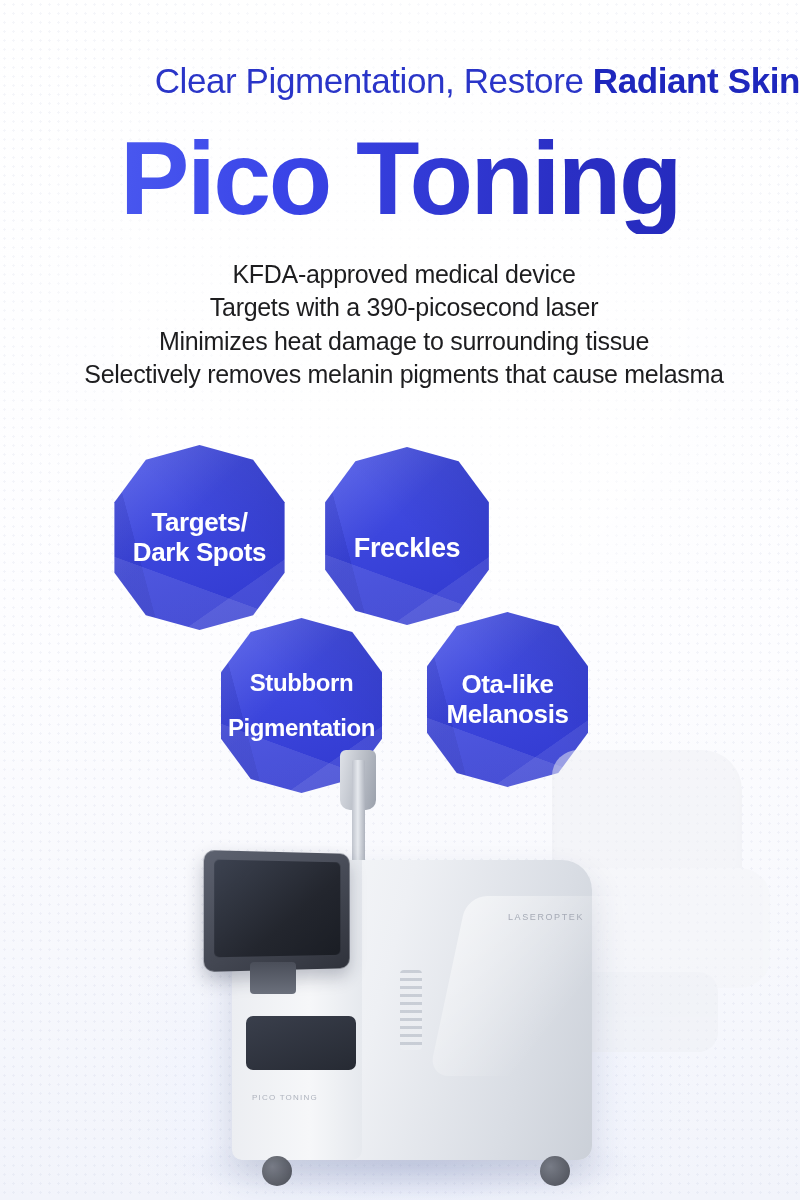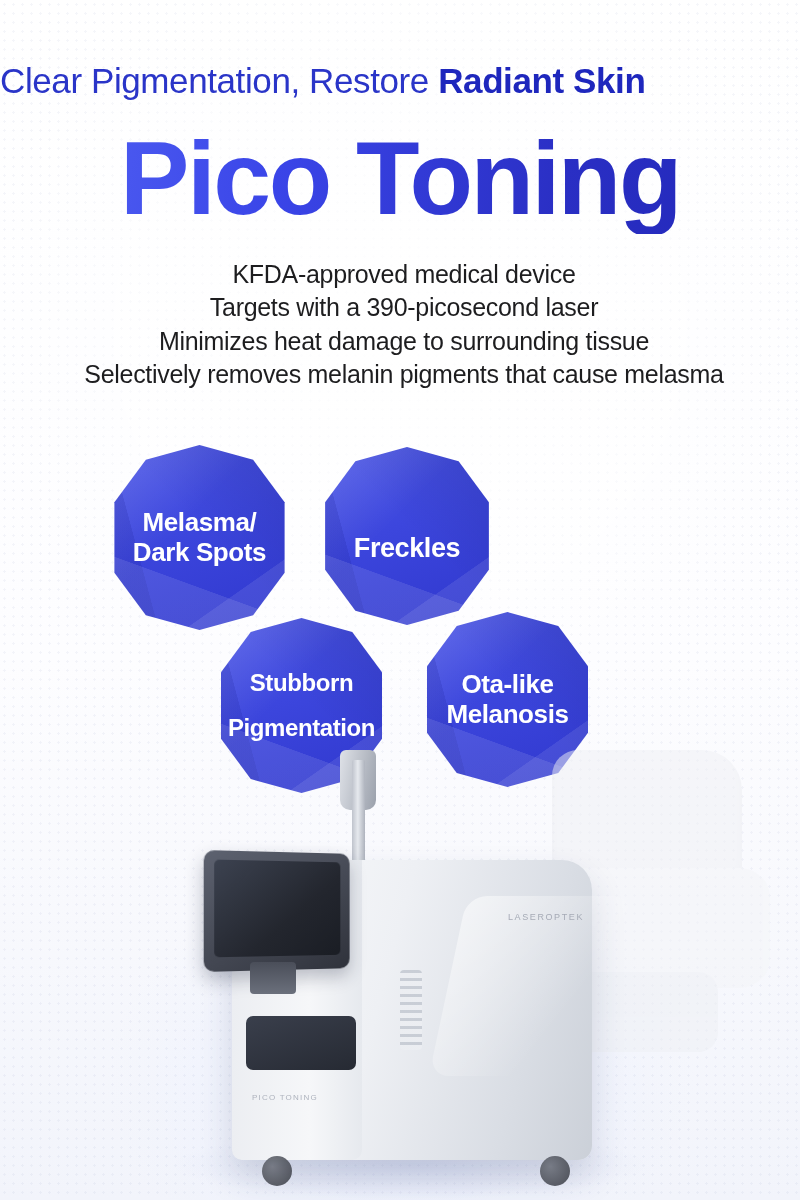--- a/index.html
+++ b/index.html
@@ -39,21 +39,21 @@
     background: radial-gradient(ellipse 520px 520px at 50% 330px, rgba(255,255,255,0.95) 0%, rgba(255,255,255,0.5) 55%, rgba(255,255,255,0) 80%);
     pointer-events: none;
   }
 
   
   .headline {
     position: absolute;
     top: 62px;
     left: 0;
     width: 800px;
-    text-align: left;
+    text-align: right;
     font-size: 35px;
     line-height: 1.1;
     color: #2a35c8;
     letter-spacing: -0.4px;
     white-space: nowrap;
   }
   .headline .bold { font-weight: bold; color: #1e27bd; }
 
   .title {
     position: absolute;
@@ -289,21 +289,21 @@
     <div>KFDA-approved medical device</div>
     <div>Targets with a 390-picosecond laser</div>
     <div>Minimizes heat damage to surrounding tissue</div>
     <div>Selectively removes melanin pigments that cause melasma</div>
   </div>
 
   <div class="badges">
     <div class="badge b0">
       <div class="facet"></div>
       <div style="position:relative;z-index:2;">
-        <span style="display: block;">Melasma/</span>
+        <span style="display: block;">Targets/</span>
         <span style="display: block;">Dark Spots</span>
       </div>
     </div>
 
     <div class="badge b1">
       <div class="facet"></div>
       <div style="position:relative;z-index:2;margin-top:24px;">
         <span style="display: block;">Freckles</span>
       </div>
     </div>

